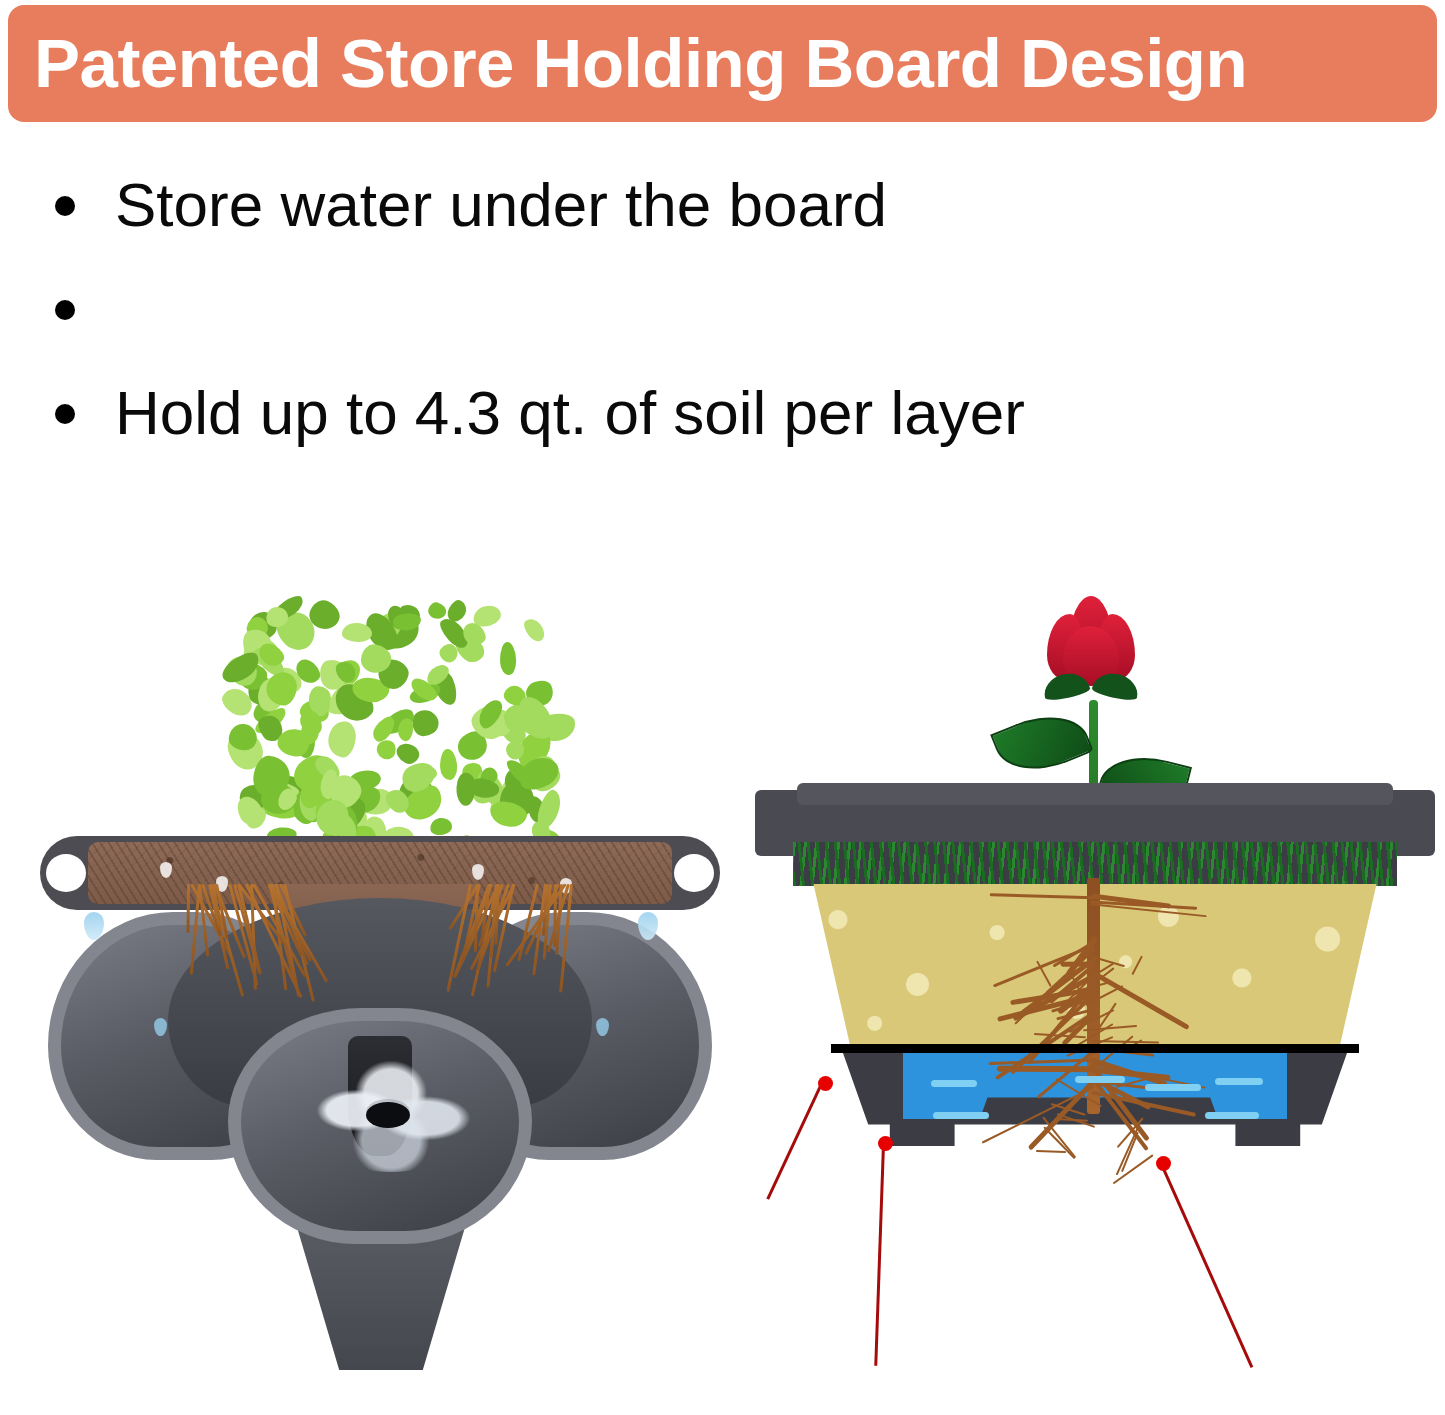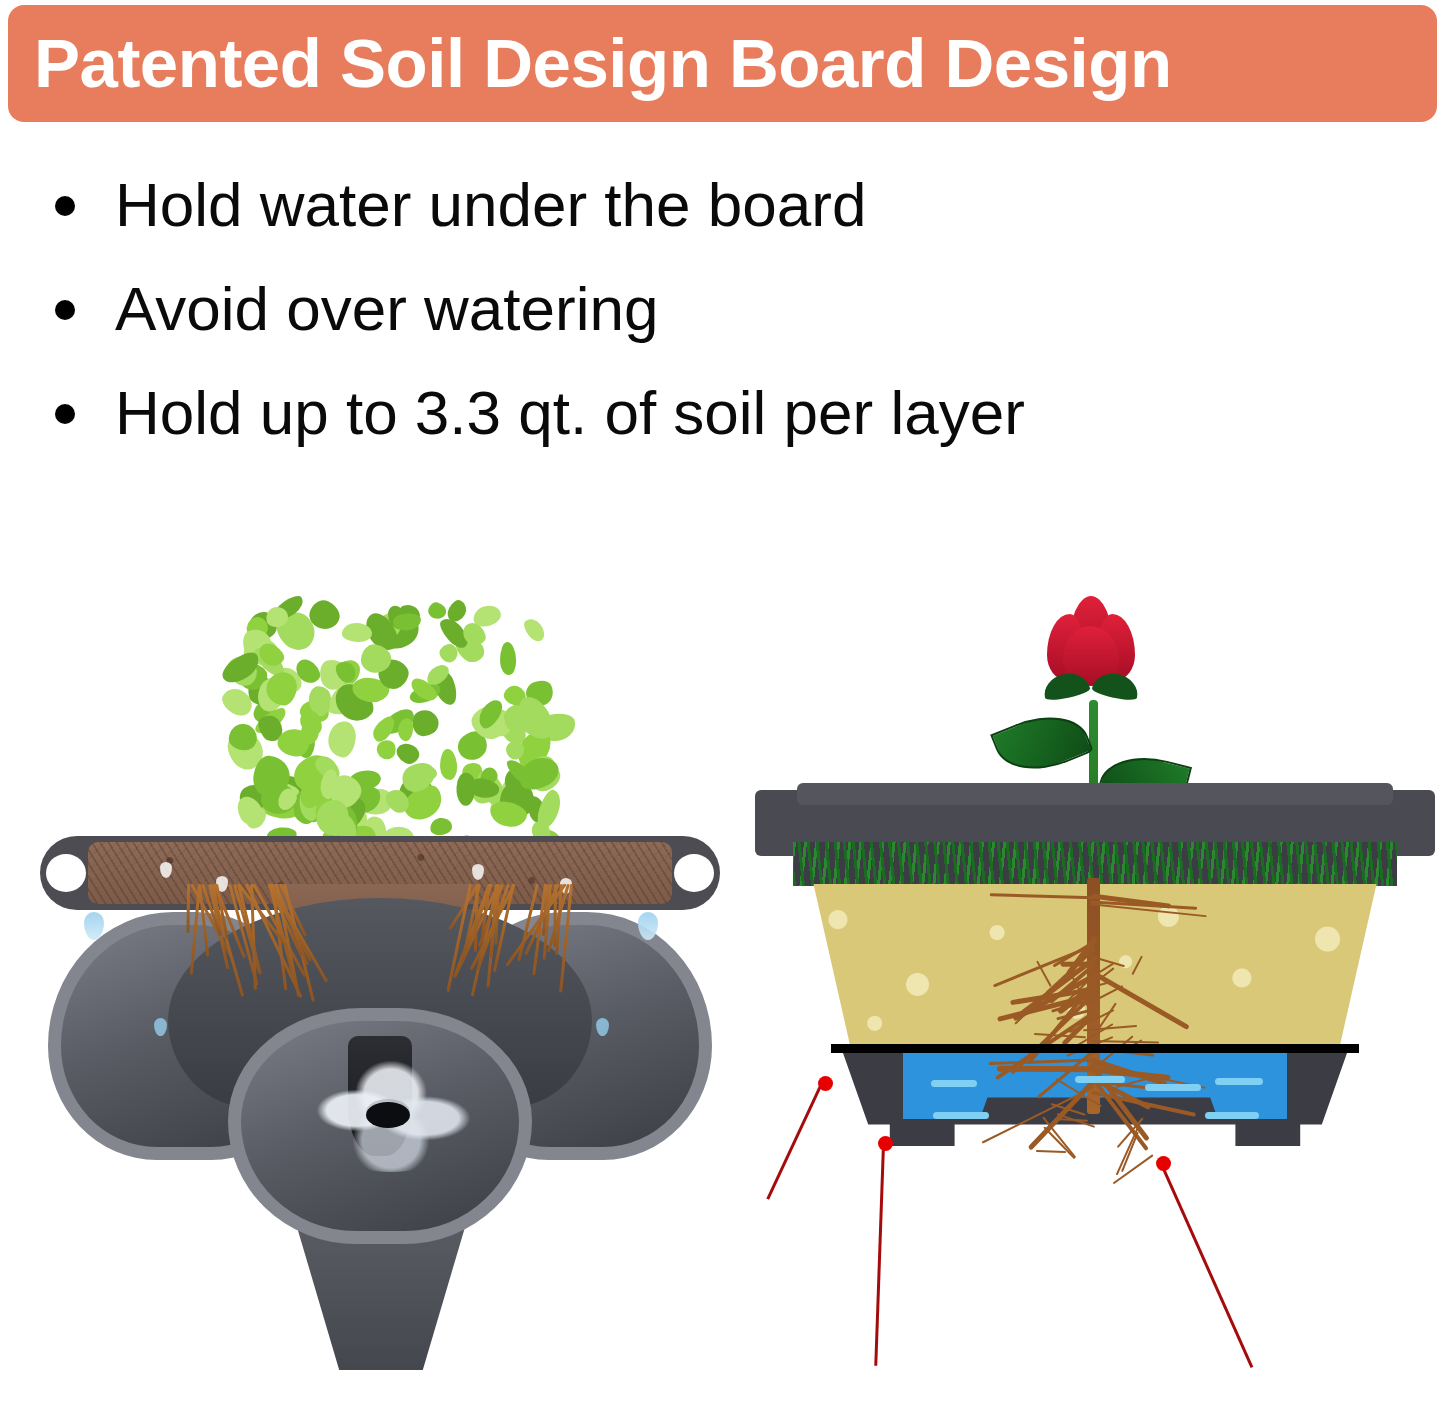--- a/index.html
+++ b/index.html
@@ -372,35 +372,34 @@
     width: 15px; height: 15px;
     border-radius: 50%;
     background: #E60000;
     z-index: 10;
   }
 </style>
 </head>
 <body>
 
 <div id="header-banner">
-  <div id="header-title">Patented Soil Design Board Design</div>
+  <div id="header-title">Patented Store Holding Board Design</div>
 </div>
 
 <div id="bullet-list">
   <div class="bullet-row">
     <span class="bullet-dot"></span>
-    <span class="bullet-text">Hold water under the board</span>
+    <span class="bullet-text">Store water under the board</span>
   </div>
   <div class="bullet-row">
     <span class="bullet-dot"></span>
-    <span class="bullet-text">Avoid over watering</span>
   </div>
   <div class="bullet-row">
     <span class="bullet-dot"></span>
-    <span class="bullet-text">Hold up to 3.3 qt. of soil per layer</span>
+    <span class="bullet-text">Hold up to 4.3 qt. of soil per layer</span>
   </div>
 </div>
 
 <div id="figures">
 
   <div id="left-figure">
 
     <div id="foliage">
         <div class="sprig" style="left: 206.933px; top: 170.197px; width: 19.0023px; height: 19.3675px; background: rgb(143, 209, 63); transform: rotate(159.556deg);"></div>
         <div class="sprig" style="left: 212.043px; top: 49.6395px; width: 38.8506px; height: 26.9672px; background: rgb(107, 174, 43); transform: rotate(147.897deg);"></div>

